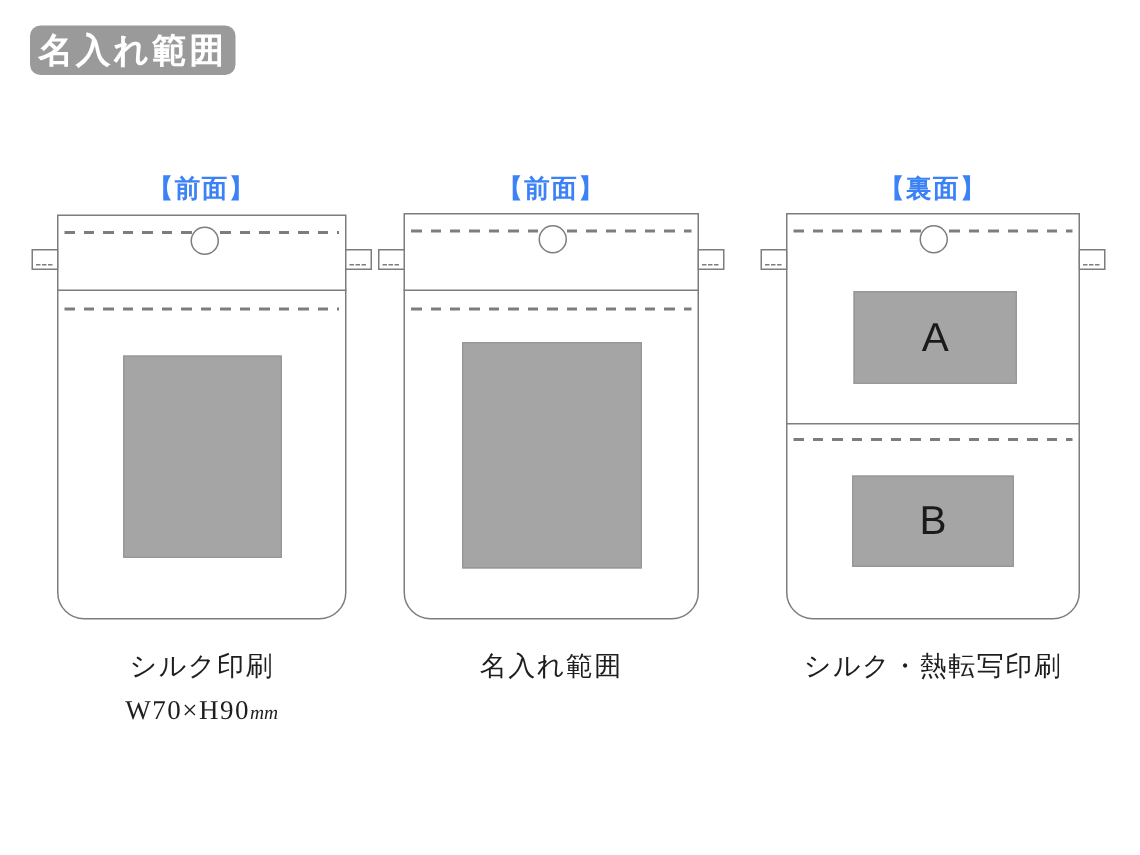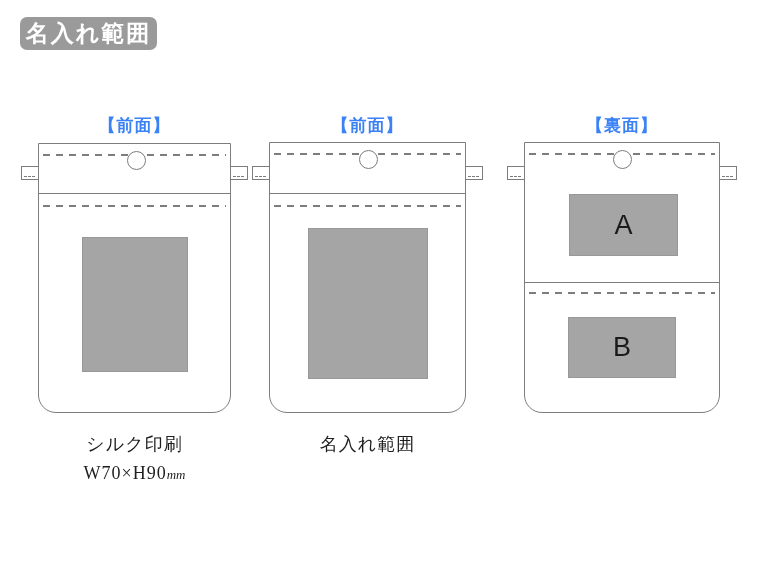--- a/index.html
+++ b/index.html
@@ -116,15 +116,16 @@
     <div class="print-area" style="left:44px;top:51px;width:109px;height:62px;">
       <span>A</span>
     </div>
     <div class="seam" style="top:139px;"></div>
     <div class="dash" style="top:149px;"></div>
     <div class="print-area" style="left:43px;top:174px;width:108px;height:61px;">
       <span>B</span>
     </div>
   </div>
   <div class="caption p3">
+    <div>シルク・熱転写印刷</div>
   </div>
 
 </div>
 
 </body></html>

